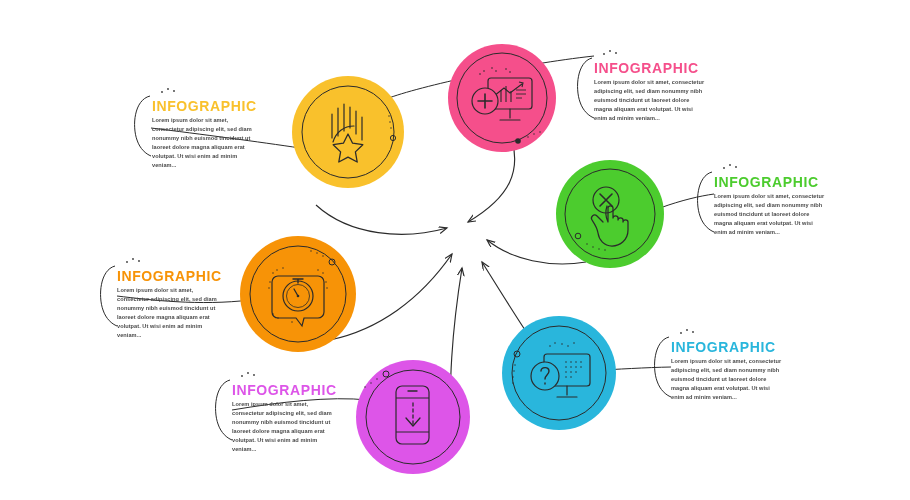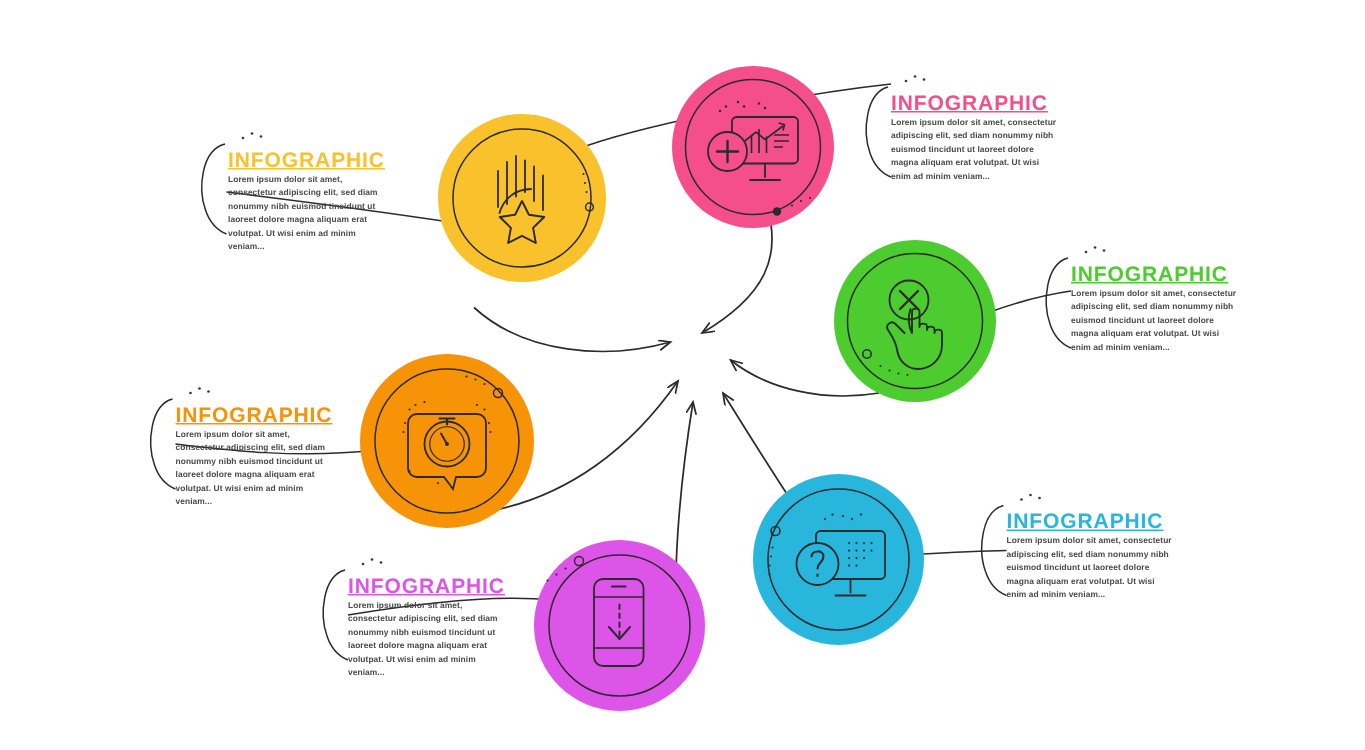--- a/index.html
+++ b/index.html
@@ -15,21 +15,20 @@
   .node .icon{position:absolute;left:0;top:0;width:100%;height:100%;}
   .txt{position:absolute;}
   .txt h3{
     margin:0 0 3px 0;
     font-family:"Liberation Sans Narrow","Liberation Sans",sans-serif;
     font-size:14px;
     font-weight:bold;
     letter-spacing:0.6px;
     text-transform:uppercase;
     line-height:1;
-    text-decoration:underline;
   }
   .txt p{
     margin:0;
     font-size:5.6px;
     line-height:1.62;
     color:#4a4a4a;
     font-weight:bold;
     letter-spacing:0.05px;
   }
   .w-left{width:106px;}

